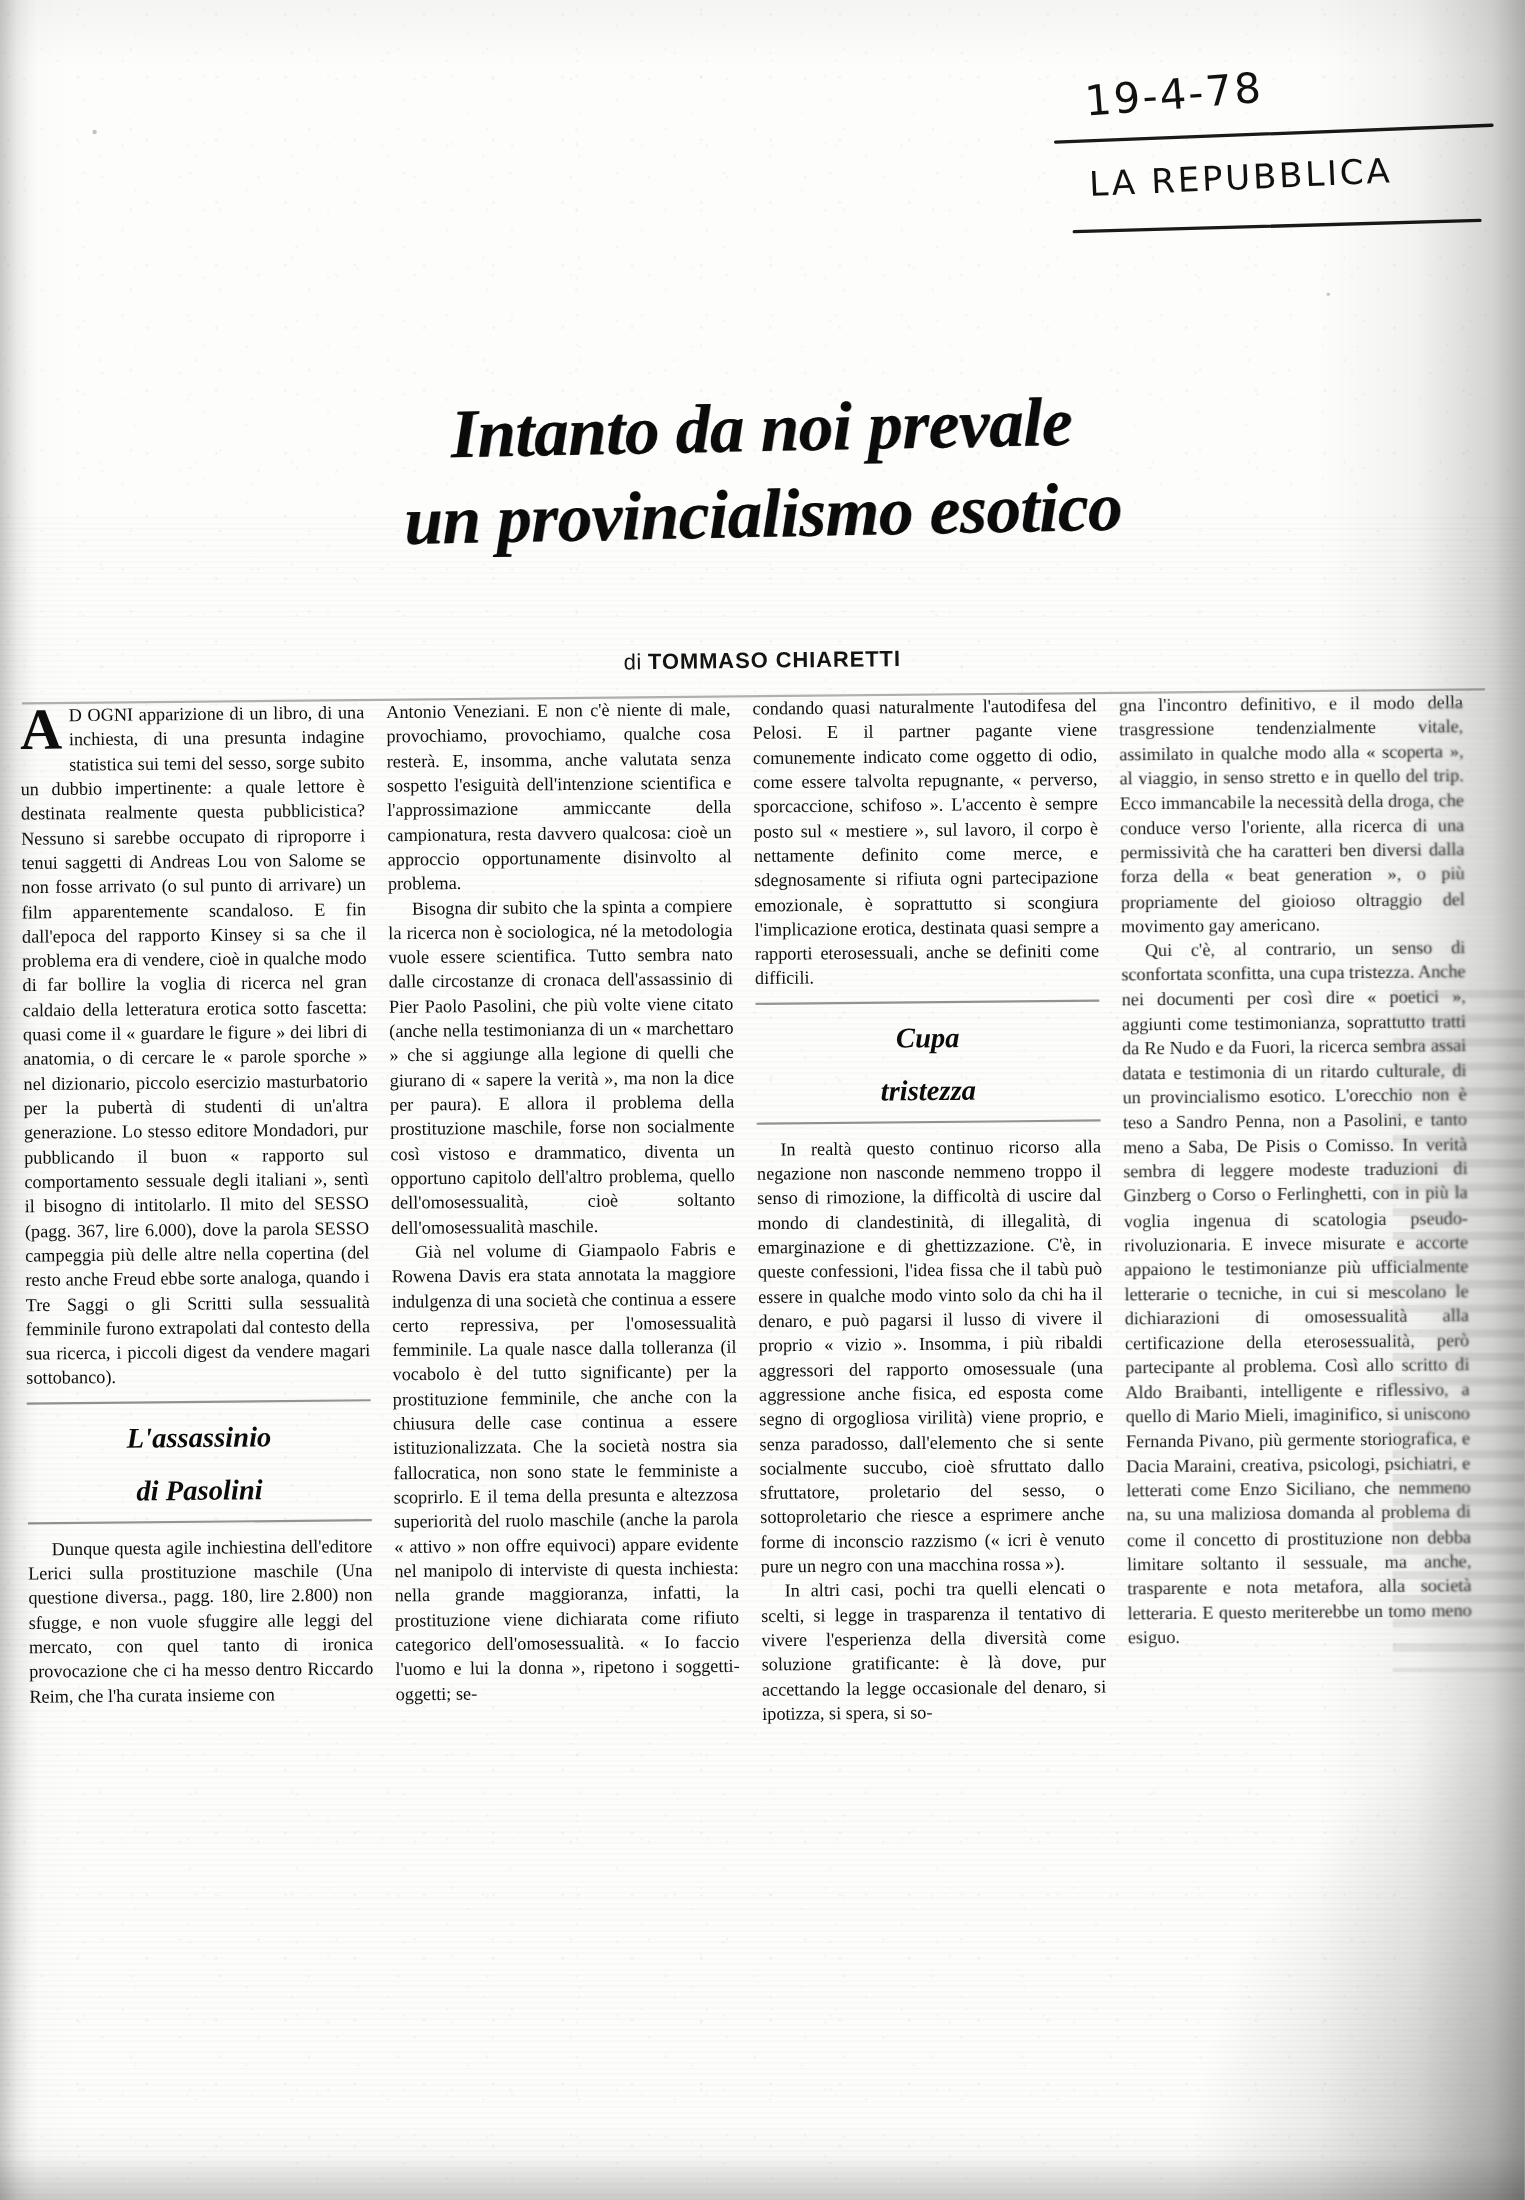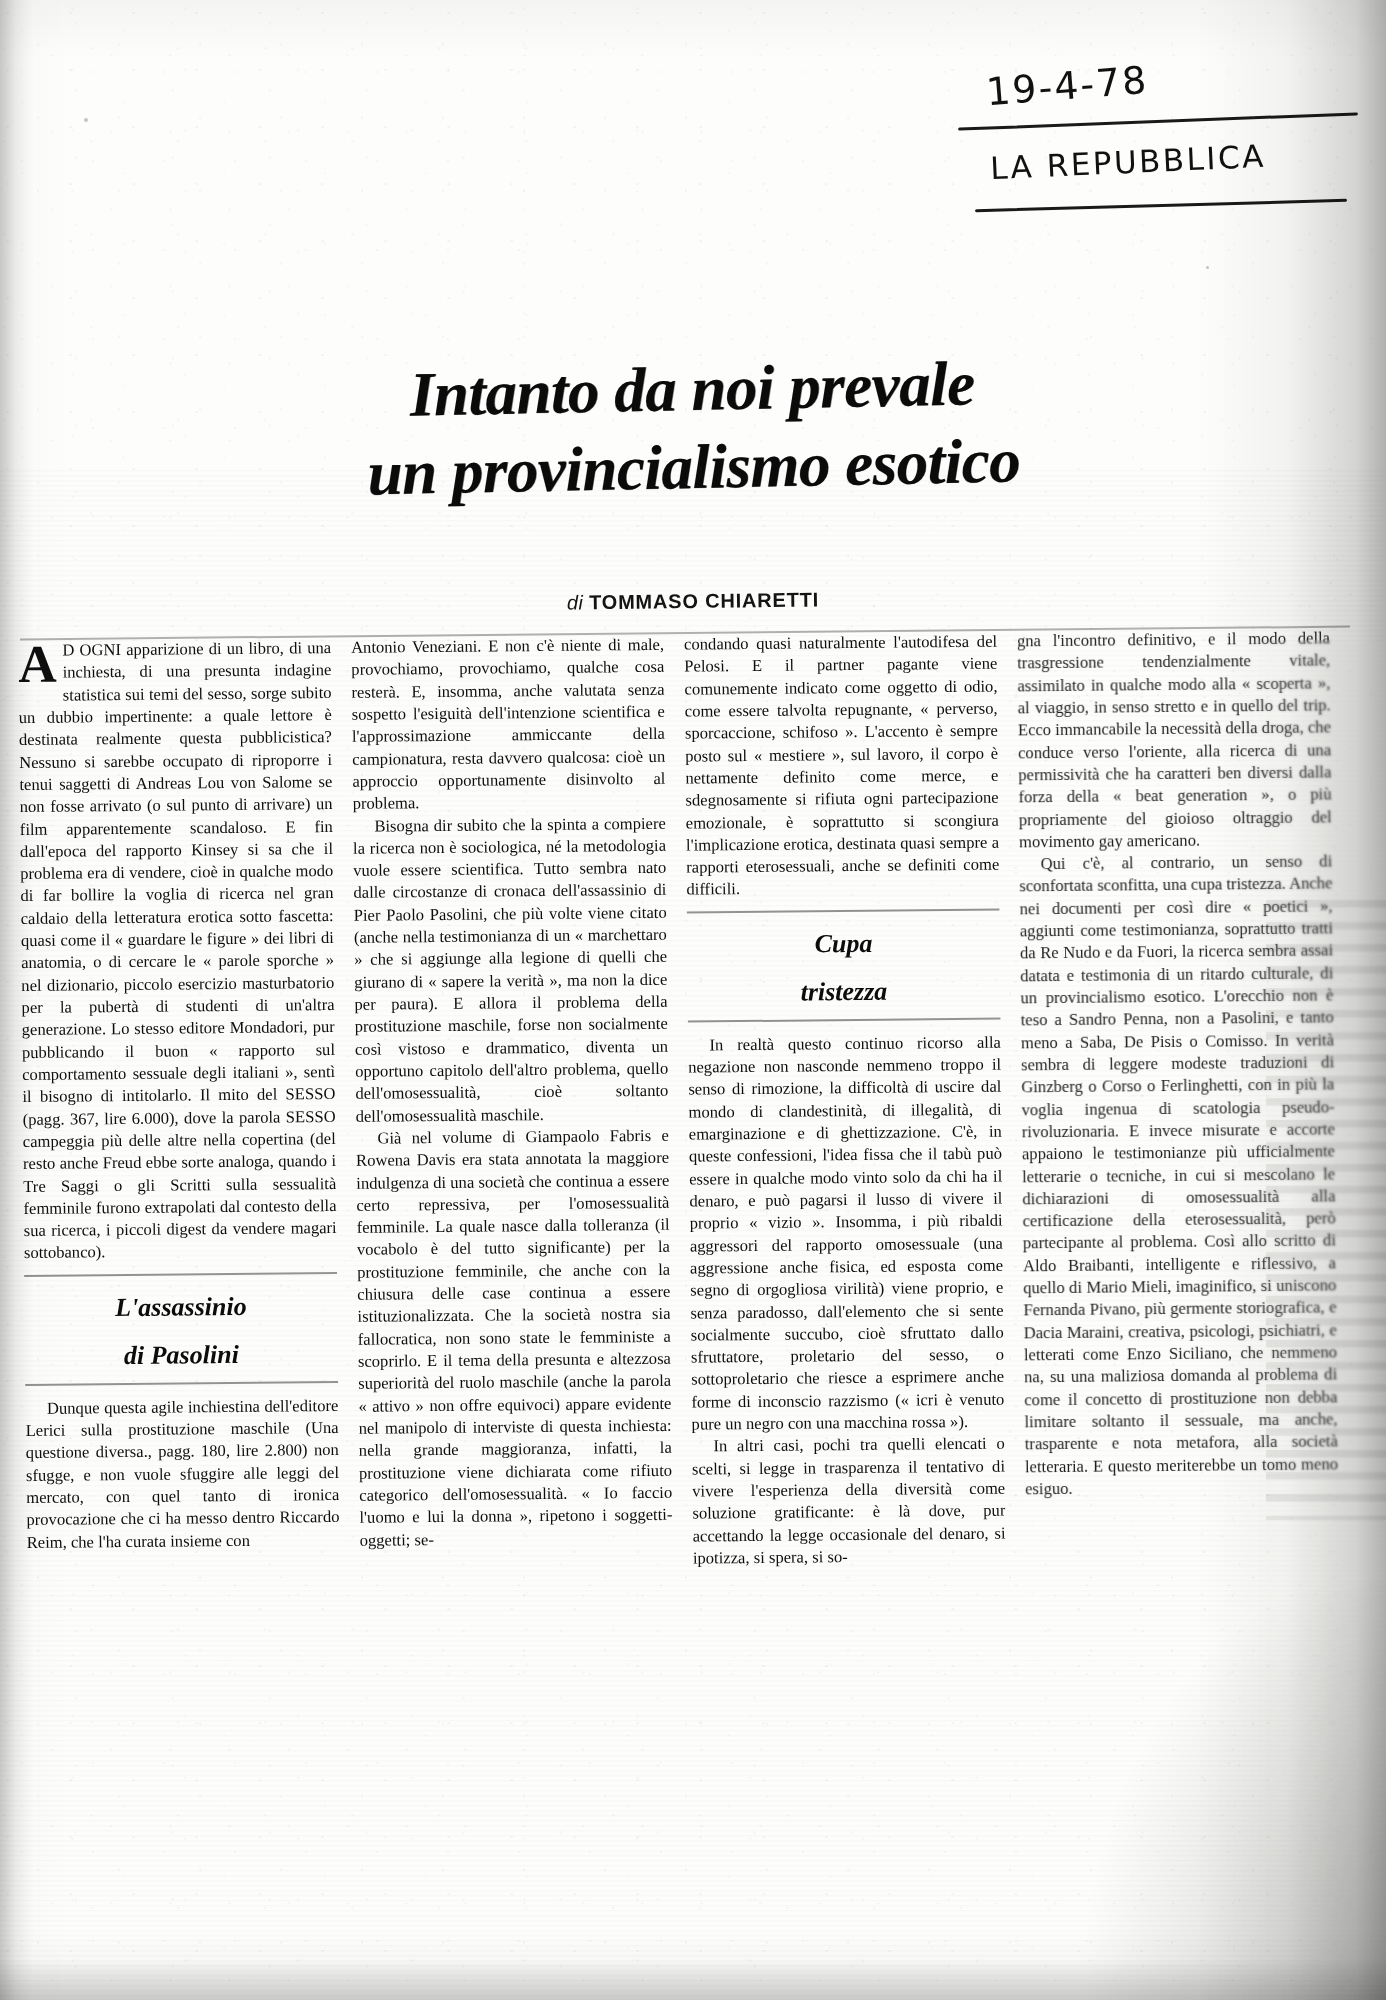--- a/index.html
+++ b/index.html
@@ -106,21 +106,21 @@
 
   #byline{
     position:absolute;left:0;right:0;top:590px;
     text-align:center;
     font-family:"Liberation Sans", sans-serif;
     font-size:20px;
     color:#141414;
     letter-spacing:.3px;
     transform:rotate(-0.7deg);
   }
-  #byline .di{ font-weight:normal;font-style:italic; }
+  #byline .di{ font-weight:normal; }
   #byline .nm{ font-weight:bold; letter-spacing:.8px; }
 
   
   #rule-top{
     position:absolute;left:20px;top:632px;width:1330px;height:2px;
     background:rgba(0,0,0,.30);transform:rotate(-0.55deg);
   }
   #cols{
     position:absolute;left:18px;top:640px;width:1352px;height:1340px;
     display:flex;gap:20px;

